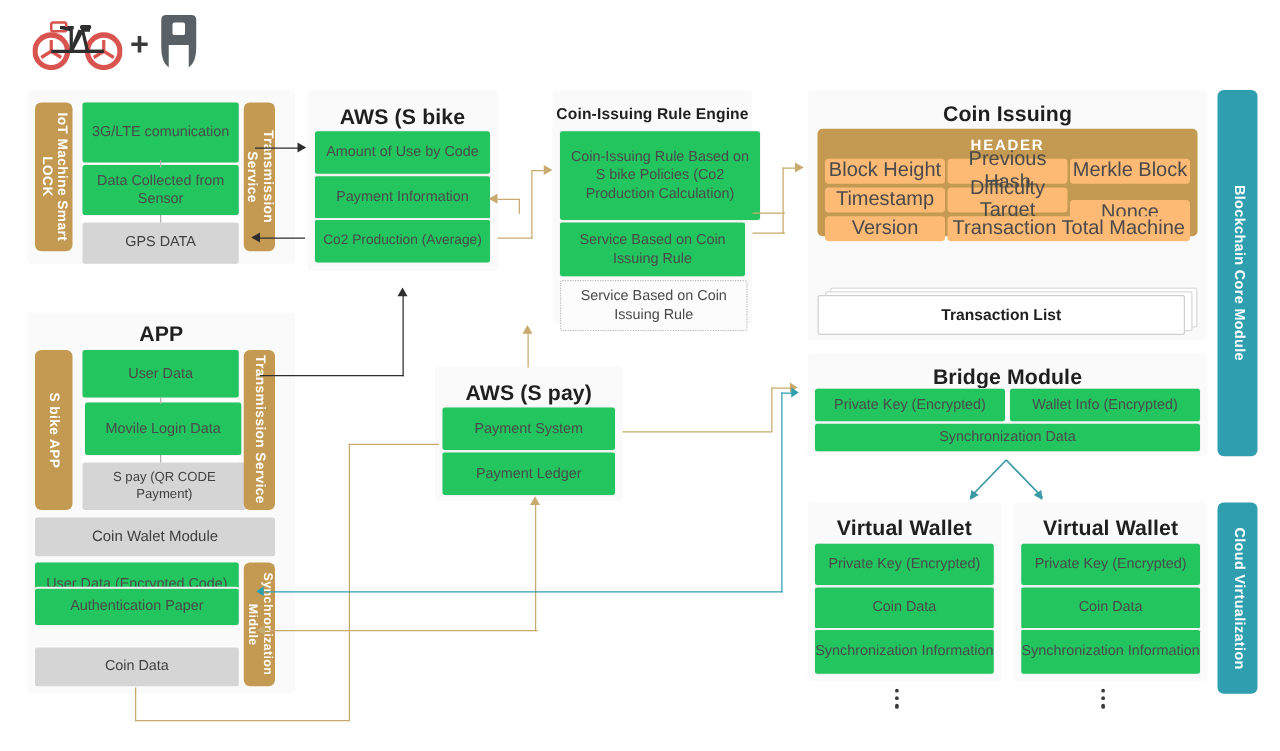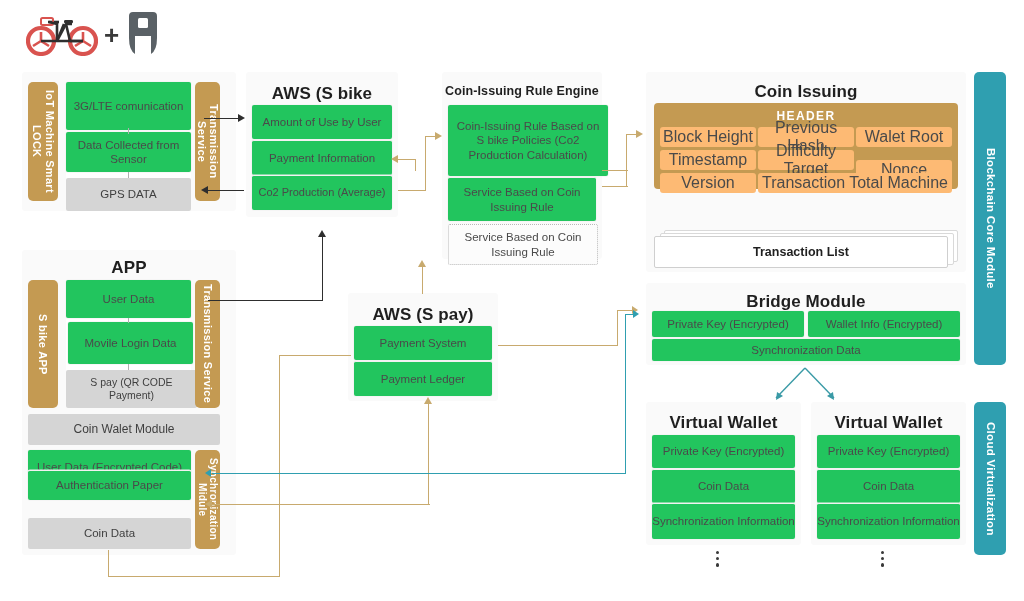--- a/index.html
+++ b/index.html
@@ -116,21 +116,21 @@
     <div class="cell" style="position:absolute;left:0;top:50px;width:125px;height:40px;">Data Collected from Sensor</div>
     <div class="cell grey" style="position:absolute;left:0;top:96px;width:125px;height:33px;">GPS DATA</div>
     <div class="tinyv" style="left:62px;top:46px;height:6px;"></div>
     <div class="tinyv" style="left:62px;top:90px;height:6px;"></div>
   </div>
   <div class="abs vbar gold" style="left:173px;top:10px;width:25px;height:119px;">Transmission Service</div>
 </div>
 
 <div class="abs panel" style="left:246px;top:72px;width:152px;height:145px;">
   <div class="panel-title" style="padding-top:12px;">AWS (S bike Server)</div>
-  <div class="cell" style="position:absolute;left:6px;top:33px;width:140px;height:34px;">Amount of Use by User</div>
+  <div class="cell" style="position:absolute;left:6px;top:33px;width:140px;height:34px;">Amount of Use by Code</div>
   <div class="cell sep" style="position:absolute;left:6px;top:68px;width:140px;height:34px;">Payment Information</div>
   <div class="cell sep" style="position:absolute;left:6px;top:103px;width:140px;height:34px;font-size:11px;">Co2 Production (Average)</div>
 </div>
 
 <div class="abs panel" style="left:442px;top:72px;width:160px;height:187px;">
   <div class="panel-title" style="padding-top:12px;font-size:12.5px;">Coin-Issuing Rule Engine</div>
   <div class="cell" style="position:absolute;left:6px;top:33px;width:148px;height:71px;padding:0 6px;">Coin-Issuing Rule Based on S bike Policies (Co2 Production Calculation)</div>
   <div class="cell sep" style="position:absolute;left:6px;top:105px;width:148px;height:43px;">Service Based on Coin Issuing Rule</div>
   <div class="cell dashed" style="position:absolute;left:6px;top:152px;width:148px;height:39px;">Service Based on Coin Issuing Rule</div>
 </div>
@@ -167,21 +167,21 @@
   <div class="abs vbar gold" style="left:173px;top:200px;width:25px;height:99px;font-size:10px;">Synchronization Midule</div>
 </div>
 
 <div class="abs panel" style="left:646px;top:72px;width:320px;height:200px;">
   <div class="panel-title" style="padding-top:10px;">Coin Issuing</div>
 
   <div class="abs hdr-band" style="left:8px;top:31px;width:304px;height:86px;">
     <div class="hdr-title" style="padding-top:6px;">HEADER</div>
     <div class="abs hdr-cell" style="left:6px;top:24px;width:96px;height:20px;">Block Height</div>
     <div class="abs hdr-cell" style="left:104px;top:24px;width:96px;height:20px;">Previous Hash</div>
-    <div class="abs hdr-cell" style="left:202px;top:24px;width:96px;height:20px;">Walet Root</div>
+    <div class="abs hdr-cell" style="left:202px;top:24px;width:96px;height:20px;">Merkle Block</div>
     <div class="abs hdr-cell" style="left:6px;top:47px;width:96px;height:20px;">Timestamp</div>
     <div class="abs hdr-cell" style="left:104px;top:47px;width:96px;height:20px;">Difficulty Target</div>
     <div class="abs hdr-cell" style="left:202px;top:57px;width:96px;height:20px;">Nonce</div>
     <div class="abs hdr-cell" style="left:6px;top:70px;width:96px;height:20px;">Version</div>
     <div class="abs hdr-cell" style="left:104px;top:70px;width:194px;height:20px;">Transaction Total Machine</div>
   </div>
 
   <div class="abs stack-shadow" style="left:18px;top:158px;width:294px;height:32px;"></div>
   <div class="abs stack-shadow" style="left:14px;top:161px;width:294px;height:32px;"></div>
   <div class="abs stack-front" style="left:8px;top:164px;width:294px;height:32px;">Transaction List</div>

